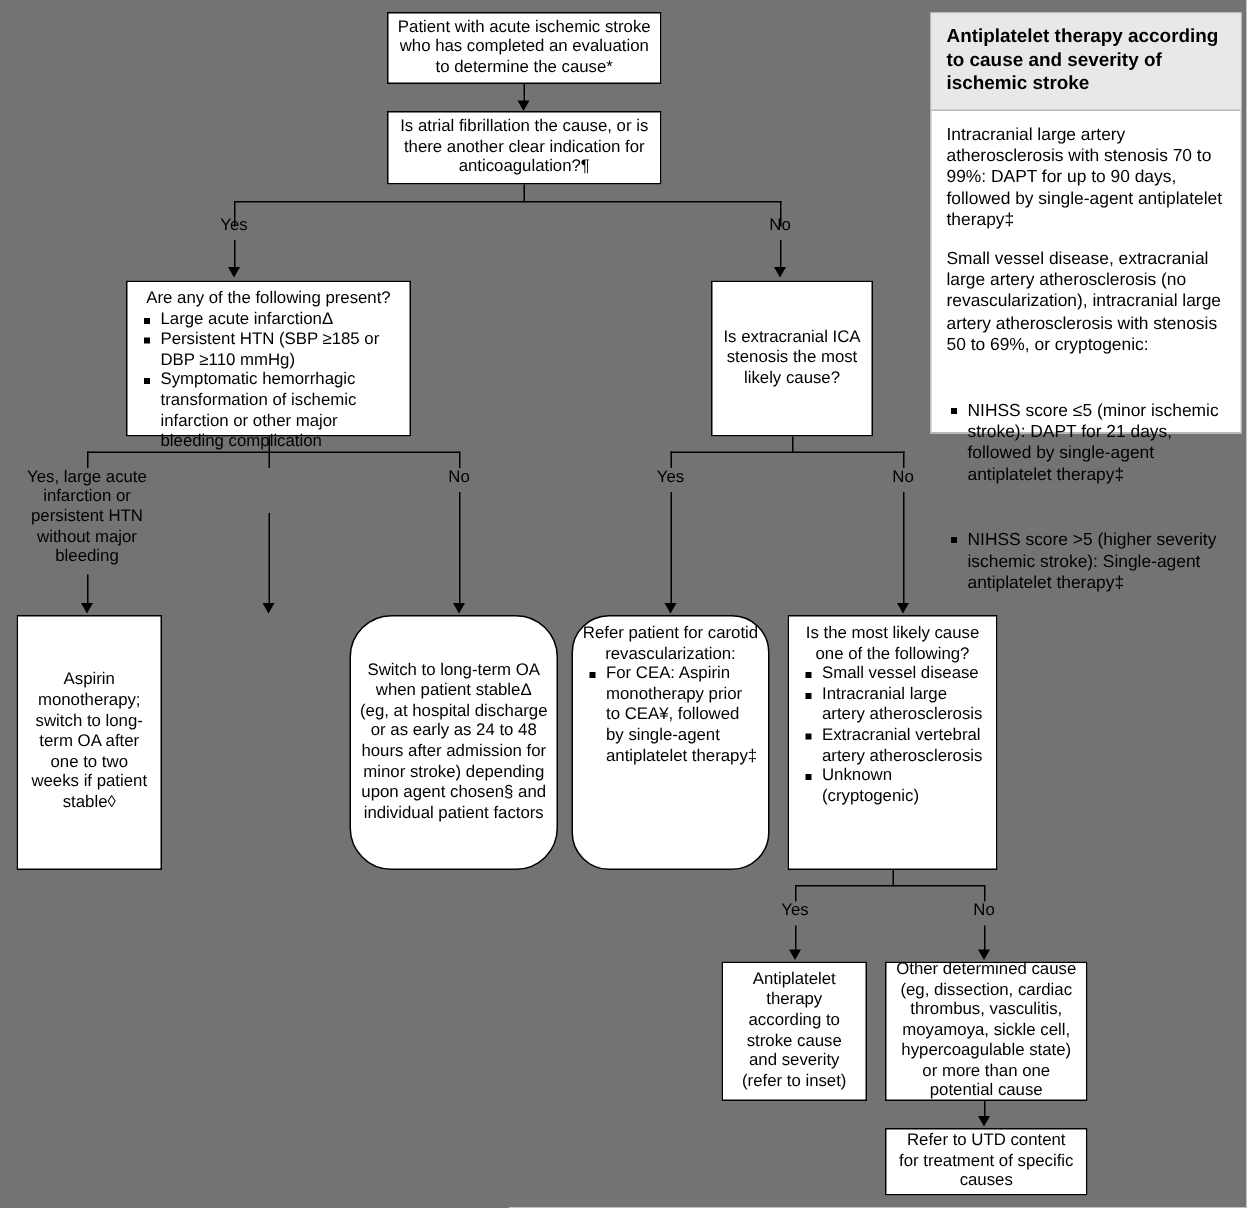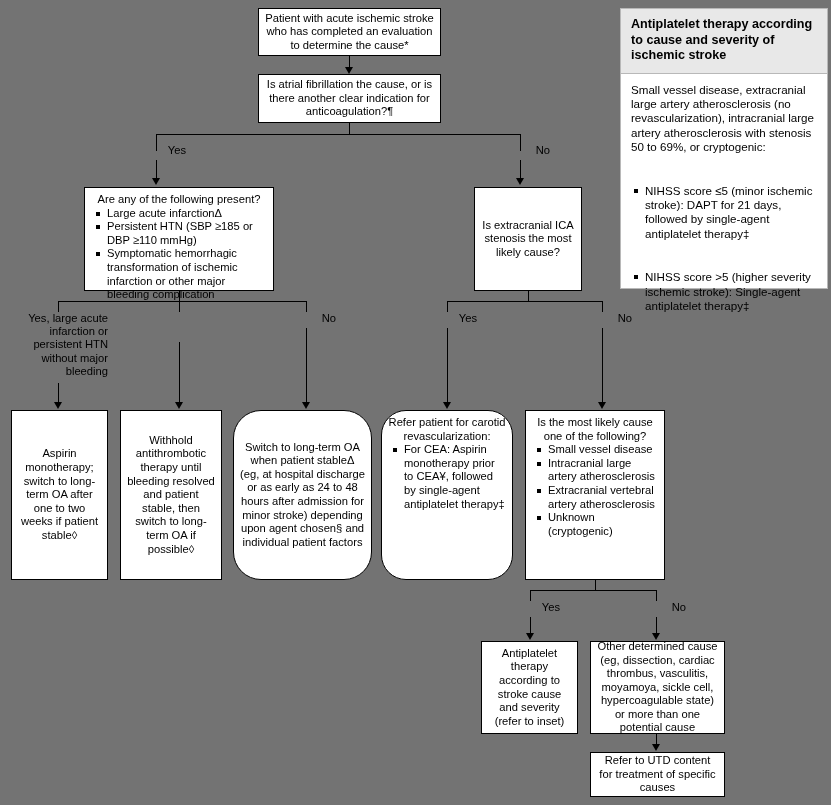--- a/index.html
+++ b/index.html
@@ -75,21 +75,21 @@
     width: 0;
     height: 0;
     border-left: 4.5px solid transparent;
     border-right: 4.5px solid transparent;
     border-top: 7px solid #000000;
   }
   .lbl {
     position: absolute;
     font-size: 11.2px;
     line-height: 13.2px;
-    text-align: right;
+    text-align: center;
     color: #000000;
     white-space: nowrap;
   }
   .lbl.multi { white-space: normal; }
 
   
   #inset {
     position: absolute;
     box-sizing: border-box;
     border: 1px solid #b8b8b8;
@@ -178,23 +178,20 @@
   <div class="lbl" style="left:572px; top:312px; width:60px;">No</div>
   <div class="vline" style="left:447px; top:328px; height:77px;"></div>
   <div class="arrow" style="left:442.5px; top:402px;"></div>
   <div class="vline" style="left:602px; top:328px; height:77px;"></div>
   <div class="arrow" style="left:597.5px; top:402px;"></div>
 
   <div class="box center" style="left:11px; top:410px; width:97px; height:170px;">
     <p>Aspirin monotherapy; switch to long-term OA after one to two weeks if patient stable◊</p>
   </div>
 
-  <div class="box center" style="left:120px; top:410px; width:102px; height:170px;">
-    <p>Withhold antithrombotic therapy until bleeding resolved and patient stable, then switch to long-term OA if possible◊</p>
-  </div>
 
   <div class="box center" style="left:233px; top:410px; width:139px; height:170px;border-radius:28px;">
     <p>Switch to long-term OA when patient stableΔ (eg, at hospital discharge or as early as 24 to 48 hours after admission for minor stroke) depending upon agent chosen§ and individual patient factors</p>
   </div>
 
   <div class="box top" style="left:381px; top:410px; width:132px; height:170px;border-radius:25px;">
     <p class="qline">Refer patient for carotid revascularization:</p>
     <ul class="blist">
       <li>For CEA: Aspirin monotherapy prior to CEA¥, followed by single-agent antiplatelet therapy‡</li>
     </ul>
@@ -232,20 +229,21 @@
   <div class="vline" style="left:656px; top:734px; height:12px;"></div>
   <div class="arrow" style="left:651.5px; top:744px;"></div>
 
   <div class="box center" style="left:590px; top:752px; width:135px; height:45px;">
     <p>Refer to UTD content for treatment of specific causes</p>
   </div>
 
   <div id="inset" style="left:620px; top:8px; width:208px; height:281px;">
     <div id="inset-header">Antiplatelet therapy according to cause and severity of ischemic stroke</div>
     <div id="inset-body">
+      <p>Intracranial large artery atherosclerosis with stenosis 70 to 99%: DAPT for up to 90 days, followed by single-agent antiplatelet therapy‡</p>
       <p class="last">Small vessel disease, extracranial large artery atherosclerosis (no revascularization), intracranial large artery atherosclerosis with stenosis 50 to 69%, or cryptogenic:</p>
       <ul class="blist">
         <li>NIHSS score ≤5 (minor ischemic stroke): DAPT for 21 days, followed by single-agent antiplatelet therapy‡</li>
         <li>NIHSS score &gt;5 (higher severity ischemic stroke): Single-agent antiplatelet therapy‡</li>
       </ul>
     </div>
   </div>
 
 </div>
 

